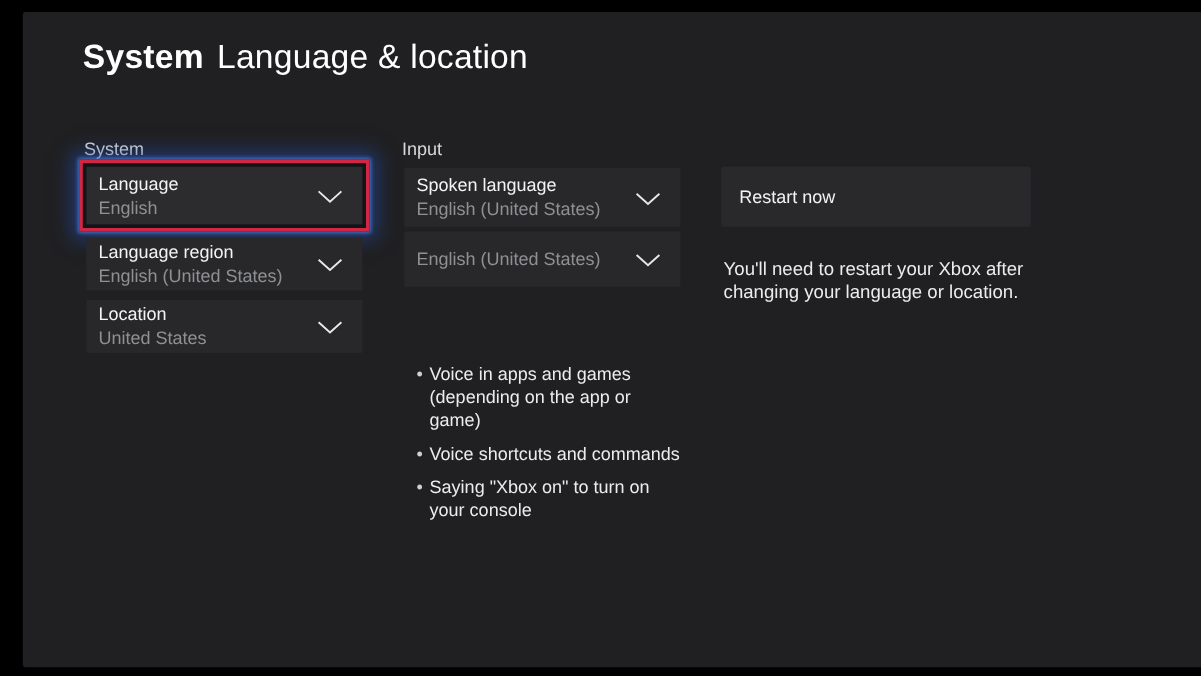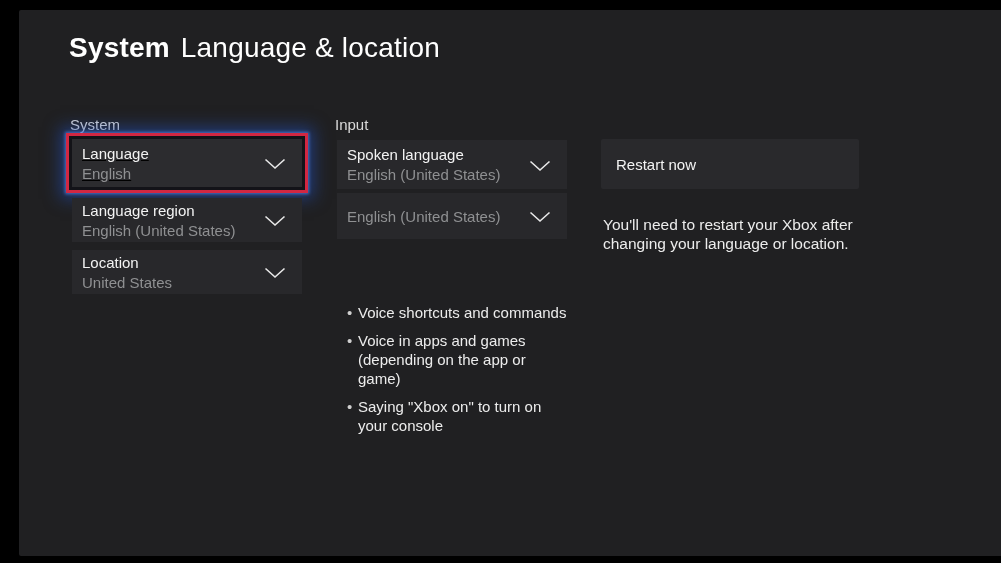--- a/index.html
+++ b/index.html
@@ -61,21 +61,20 @@
     position: absolute;
     left: 47px; top: 123px;
     box-sizing: border-box;
     width: 242px; height: 60px;
     border: 3px solid #d22742;
     padding: 3px;
     background: #131318;
     box-shadow:
       0 0 3px 1px rgba(86, 140, 245, 0.70),
       0 0 15px 6px rgba(34, 78, 182, 0.55);
-    text-decoration: underline;
   }
   .focus-ring .dropdown {
     position: relative; left: 0; top: 0;
     width: 100%; height: 100%;
     background: #2c2c2f;
   }
 
   
   .supported-intro {
     position: absolute; left: 316px; top: 247px; width: 242px;
@@ -175,22 +174,22 @@
       <div class="dd-text">
         <div class="dd-value">English (United States)</div>
       </div>
       <svg class="chevron" width="22" height="12" viewBox="0 0 22 12">
           <polyline points="1.5,1.5 11,10 20.5,1.5" fill="none" stroke="#e8e8e8" stroke-width="1.6"></polyline>
         </svg>
     </div>
 
 
     <ul class="supported-list">
+      <li>Voice in apps and games (depending on the app or game)</li>
       <li>Voice shortcuts and commands</li>
-      <li>Voice in apps and games (depending on the app or game)</li>
       <li>Saying "Xbox on" to turn on your console</li>
     </ul>
 
     <div class="restart-btn">
       <span>Restart now</span>
     </div>
 
     <div class="restart-note">You'll need to restart your Xbox after changing your language or location.</div>
 
   </div>

